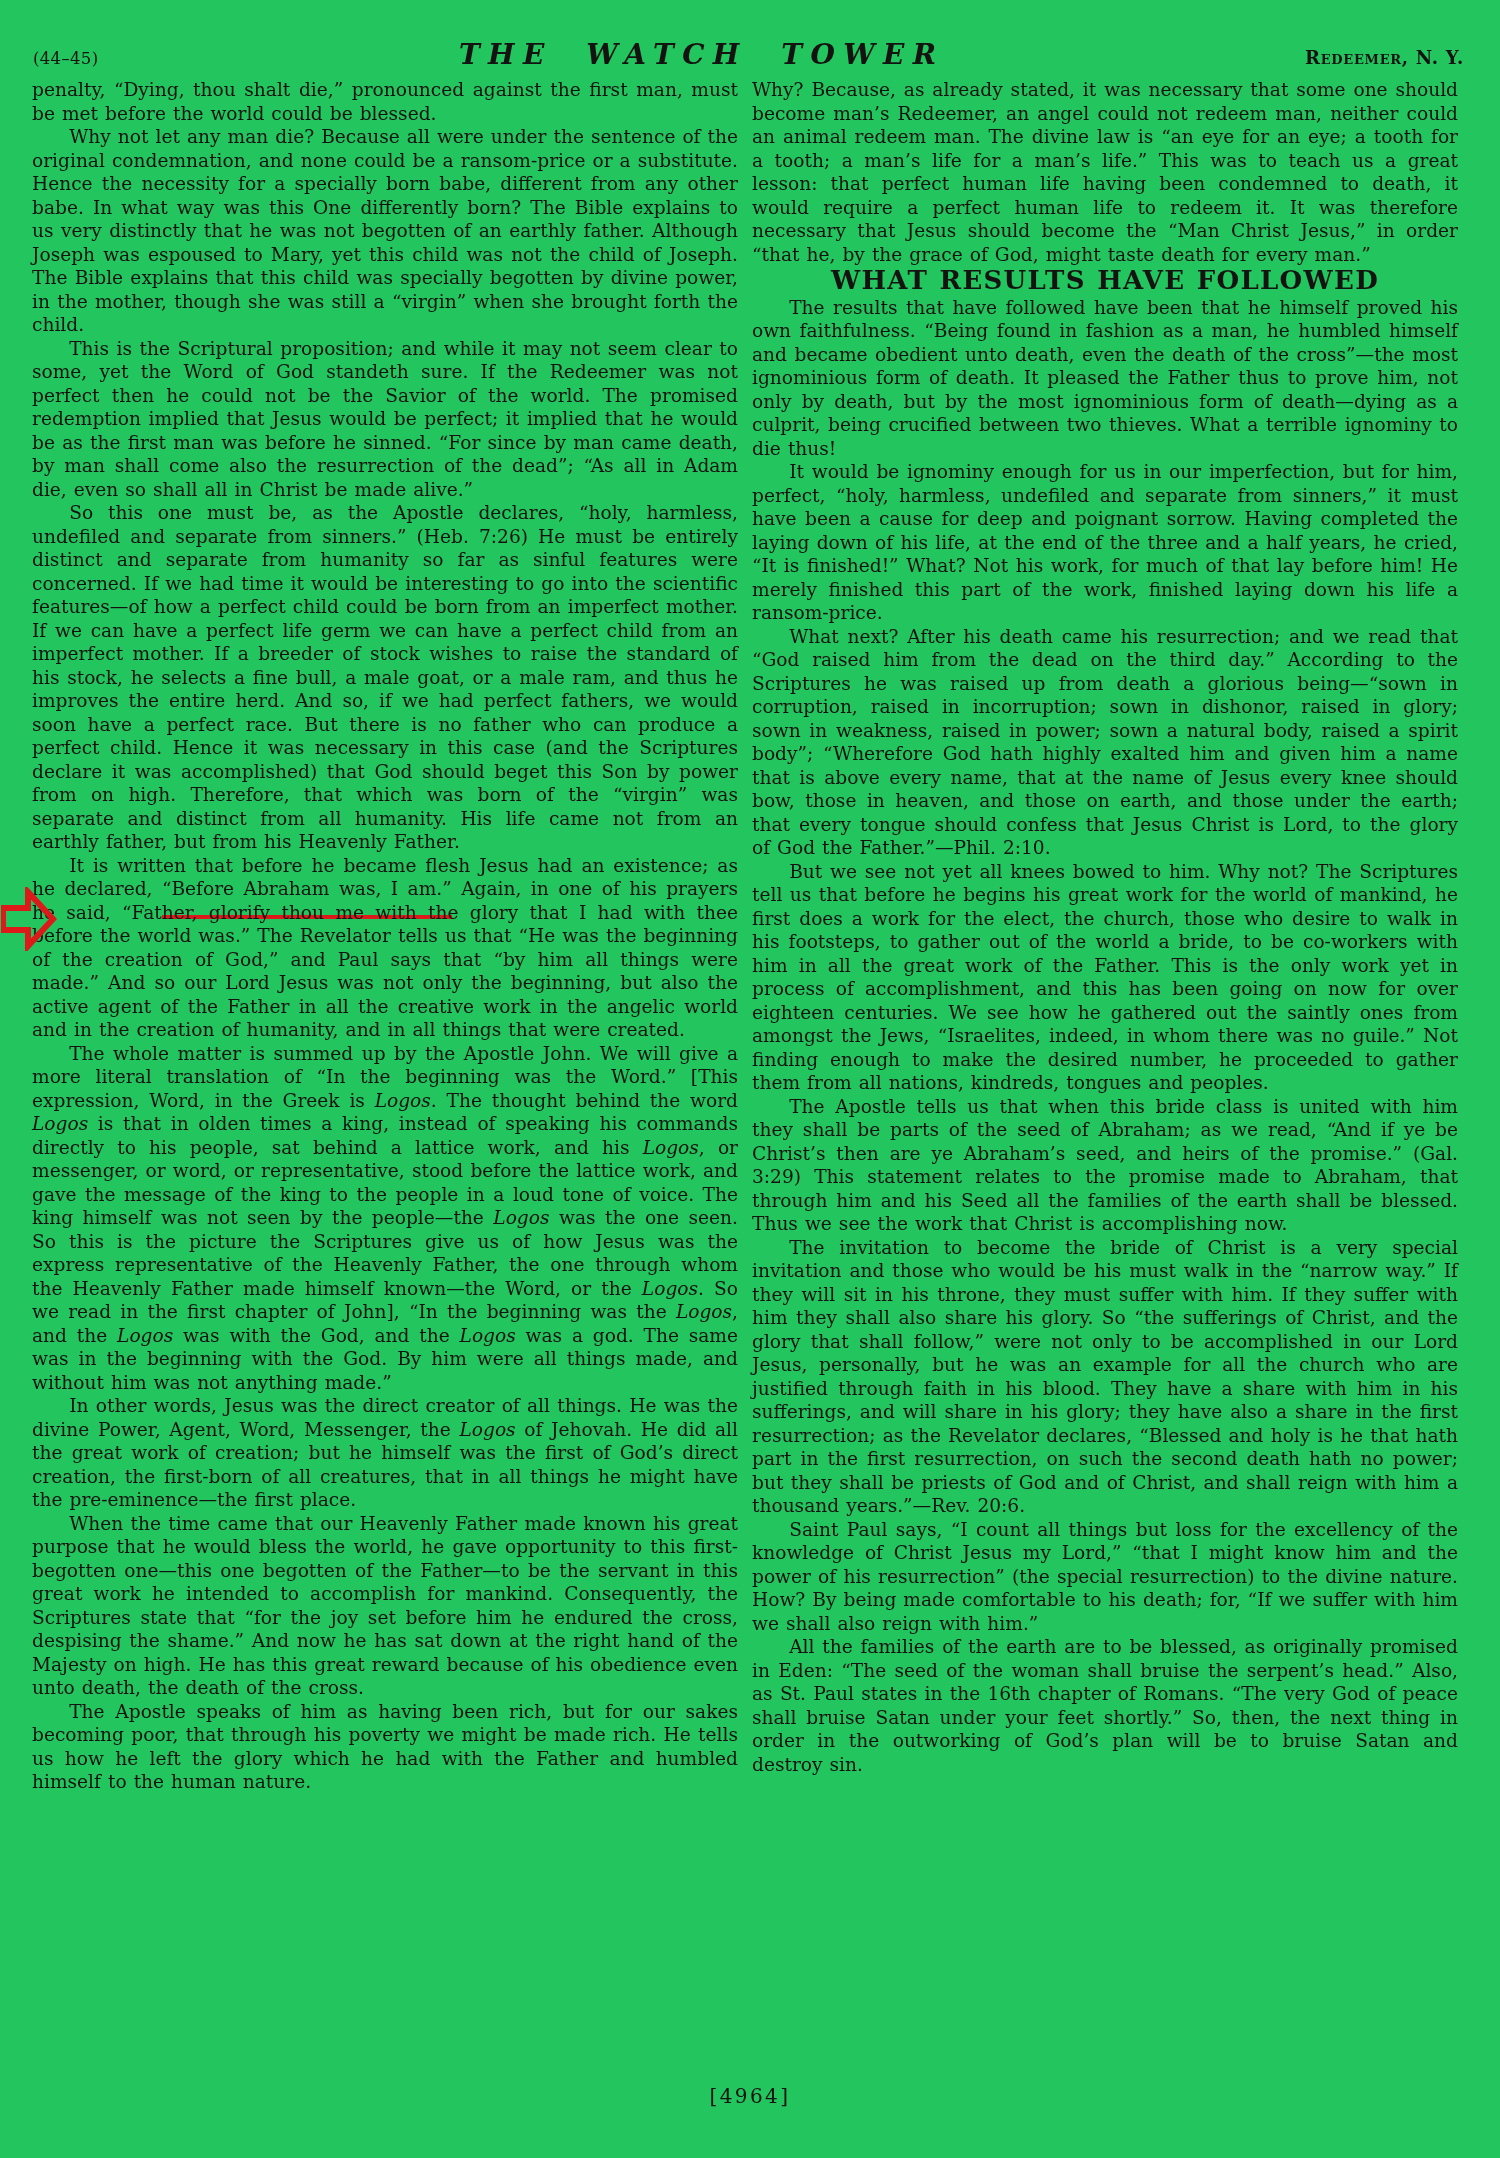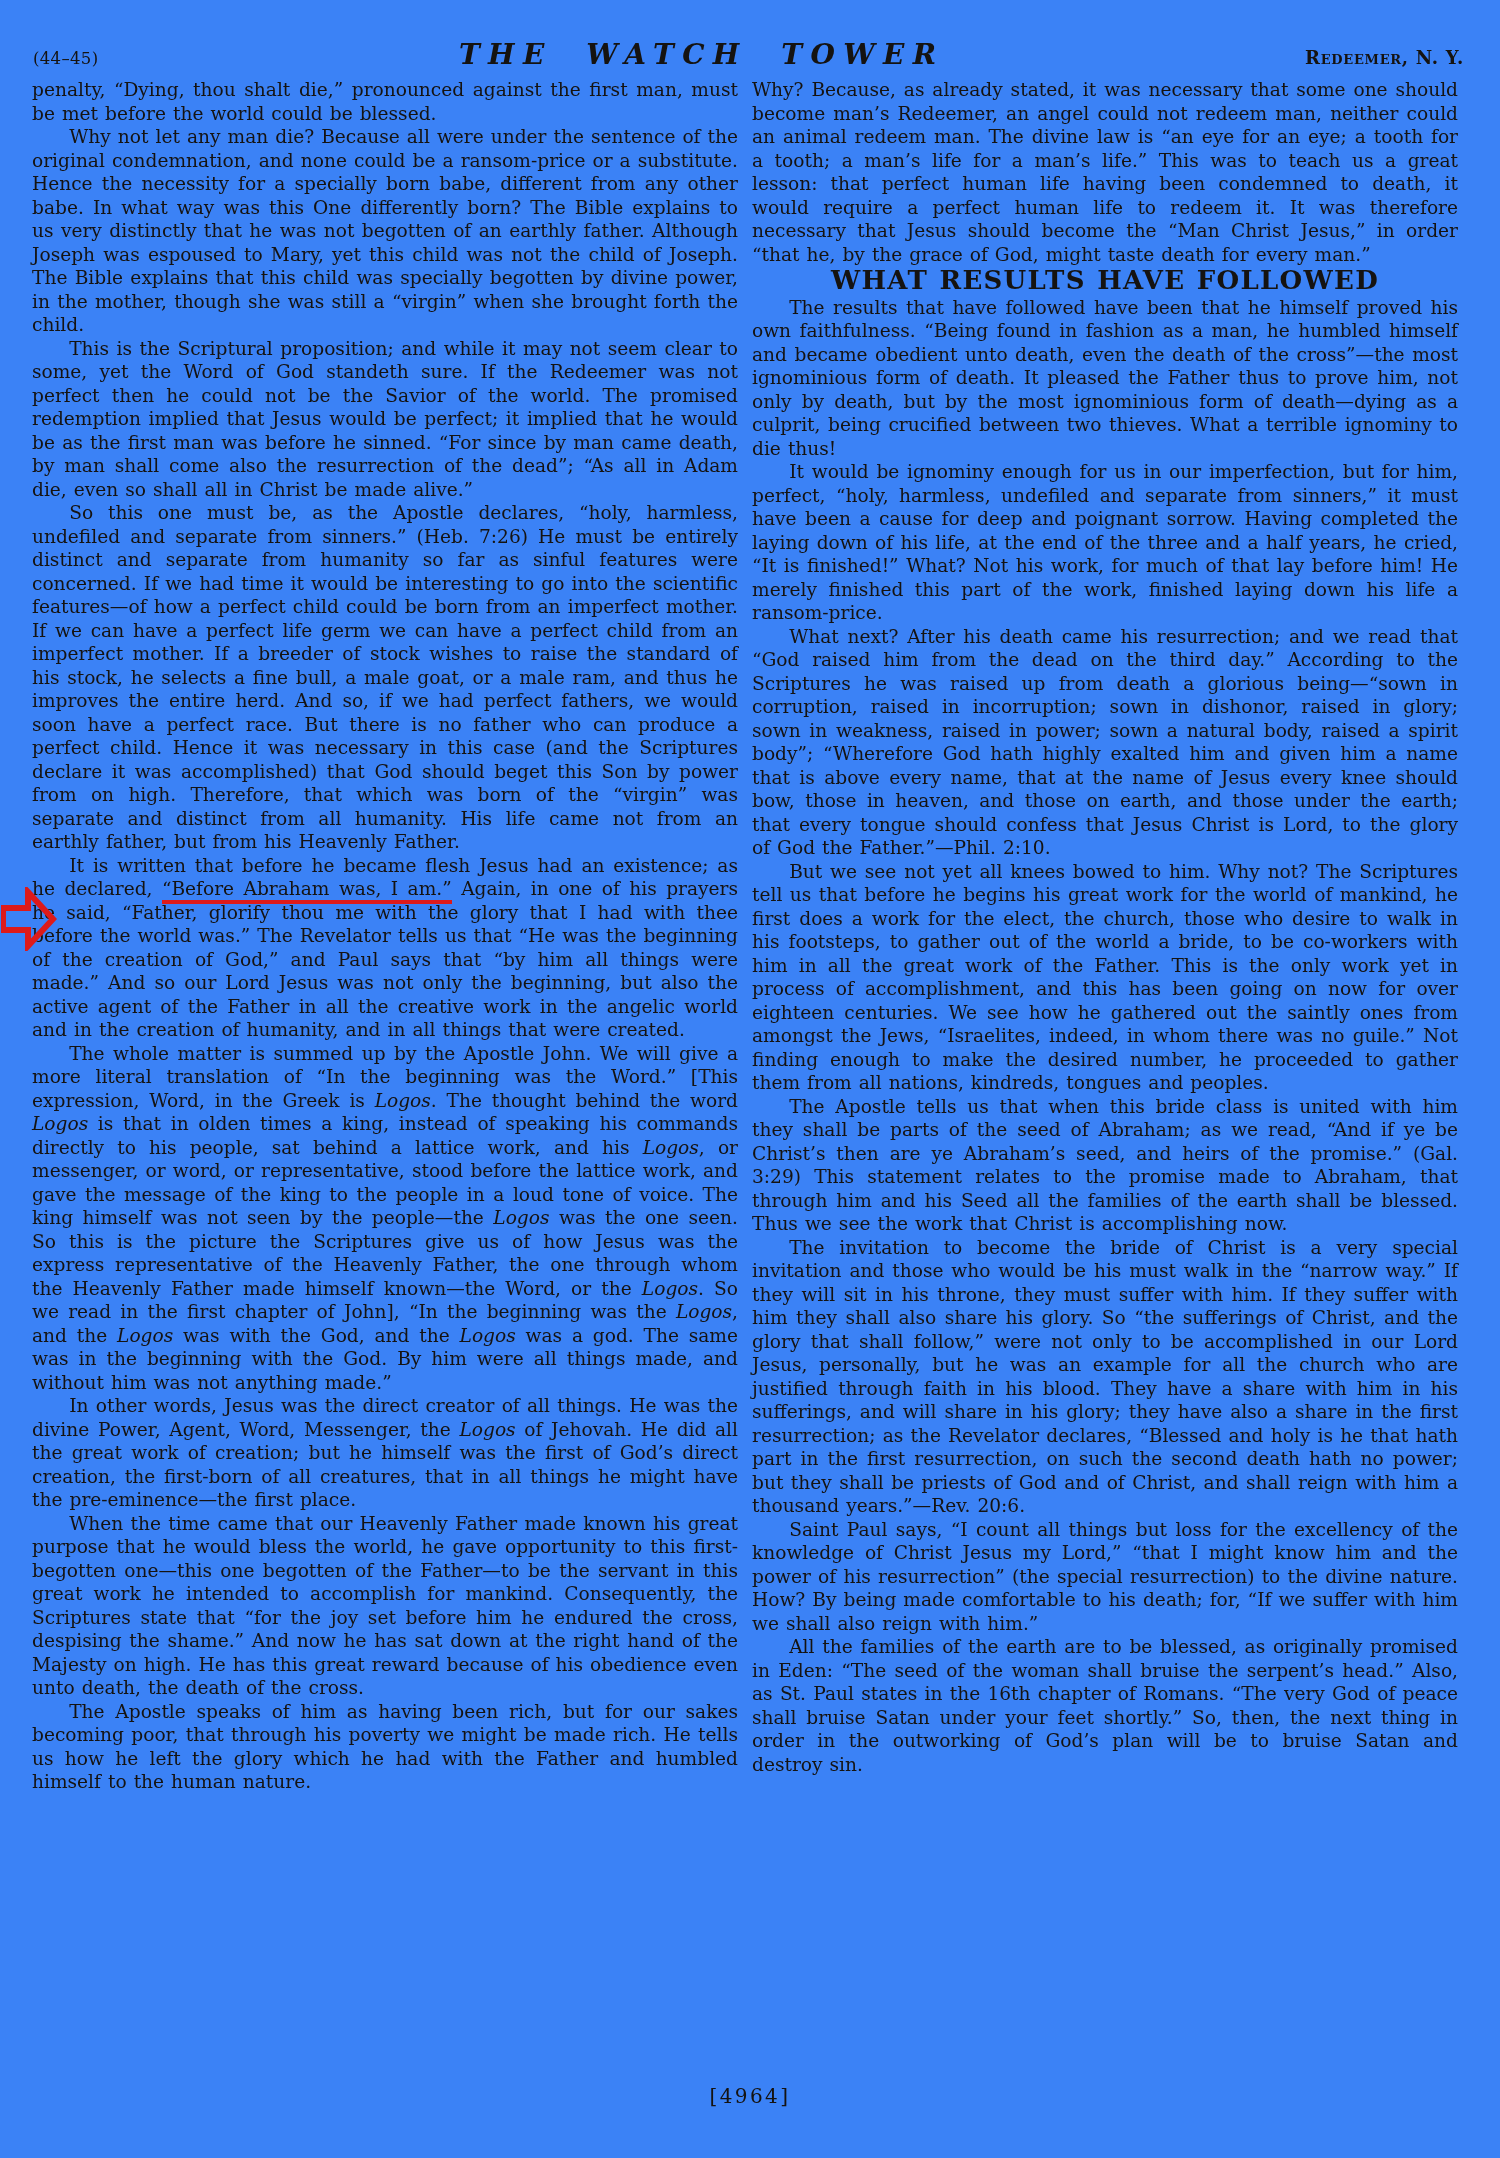--- a/index.html
+++ b/index.html
@@ -1,20 +1,20 @@
 <!DOCTYPE html>
 <html><head>
 <meta charset="utf-8">
 <style>
   html,body{margin:0;padding:0;background:#e8e8e6;}
   .page{
     position:relative;
     width:1500px;height:2158px;
     margin:0 auto;
-    background:#3b82f6;
+    background:#22c55e;
     color:#151311;
     font-family:"DejaVu Serif","Liberation Serif",serif;
     overflow:hidden;
   }
   
   .running-head{
     position:absolute;top:38px;left:33px;right:36px;
     display:flex;align-items:baseline;
   }
   .folio{font-size:16.5px;letter-spacing:.02em;white-space:nowrap;}
@@ -44,21 +44,21 @@
   .col p.noindent{text-indent:0;}
   .col h4{
     margin:3px 0 3px;
     text-align:center;text-indent:0;
     font-size:26px;font-weight:700;letter-spacing:.05em;
     line-height:23.5px;
   }
   
   .ru{
     border-bottom:4px solid var(--annot,#dd1a1a);
-    padding-bottom:1px;
+    padding-bottom:16px;
   }
   .annot-arrow{
     position:absolute;left:1px;top:1014px;
     width:56px;height:64px;
   }
   
   .page-footer{
     position:absolute;left:0;right:0;top:2084px;
     text-align:center;
     font-size:20px;letter-spacing:.12em;font-weight:500;

